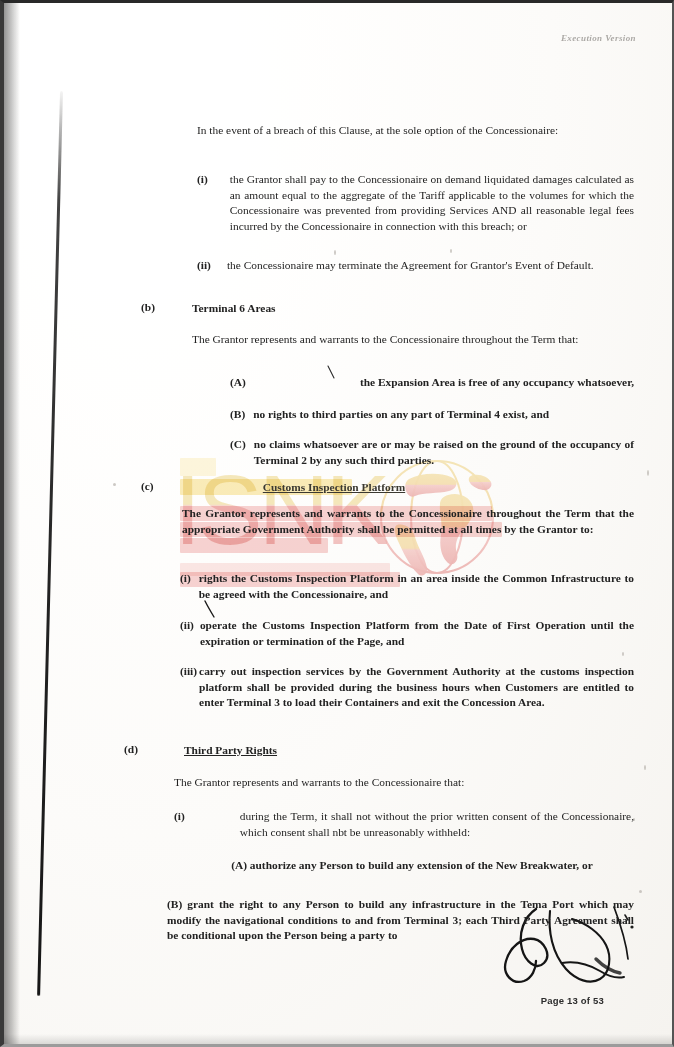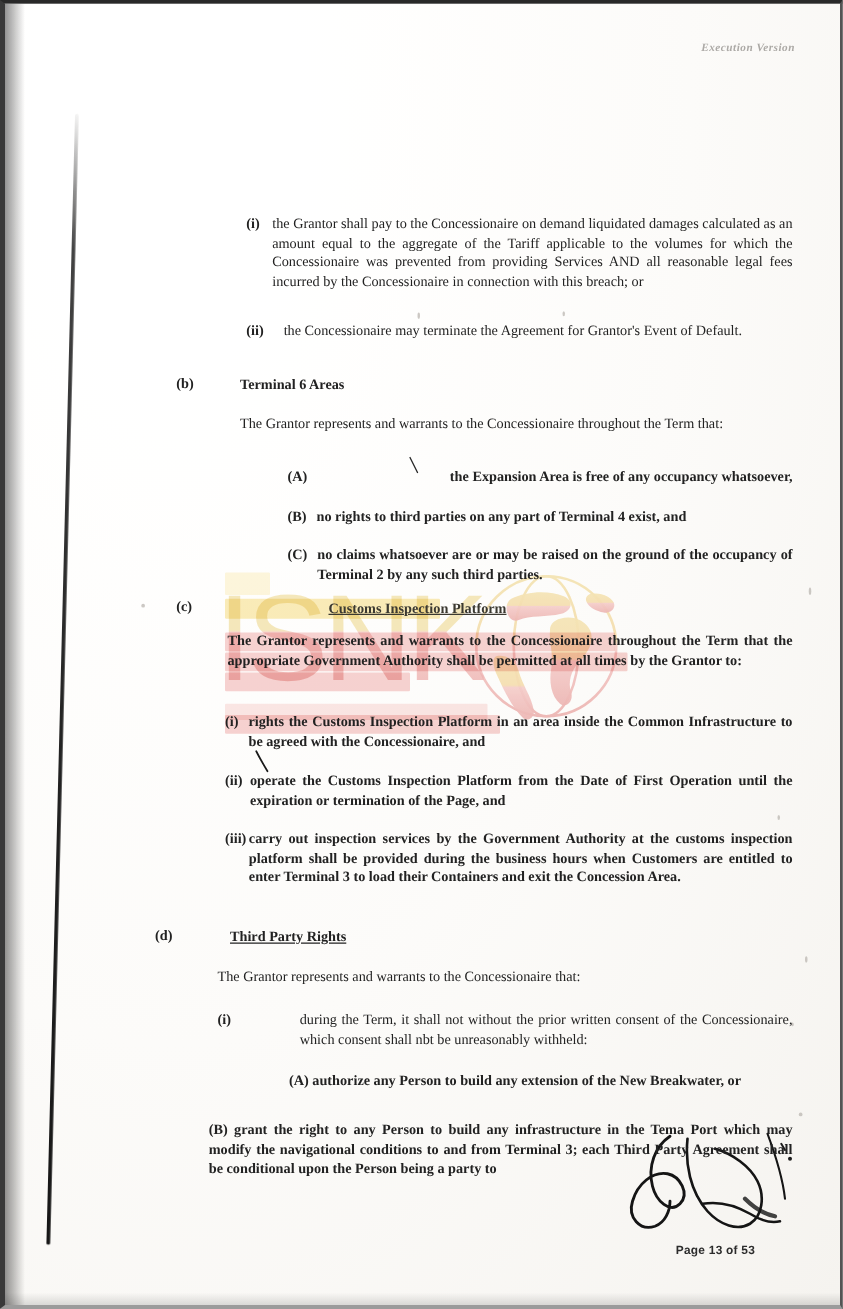--- a/index.html
+++ b/index.html
@@ -261,24 +261,25 @@
   <div class="hl hl-yellow" style="left:176px;top:476px;width:172px;height:16px;"></div>
   <div class="hl hl-yellow" style="left:176px;top:455px;width:36px;height:18px;opacity:.5;"></div>
   <div class="hl hl-red" style="left:176px;top:503px;width:312px;height:15px;"></div>
   <div class="hl hl-red" style="left:176px;top:519px;width:322px;height:15px;"></div>
   <div class="hl hl-red" style="left:176px;top:535px;width:148px;height:15px;"></div>
   <div class="hl hl-red" style="left:176px;top:560px;width:210px;height:13px;opacity:.55;"></div>
   <div class="hl hl-red" style="left:176px;top:569px;width:220px;height:15px;"></div>
 
   <div id="content">
 
+    <div class="blk" style="left:193px;top:120px;width:437px;">In the event of a breach of this Clause, at the sole option of the Concessionaire:</div>
 
     <div class="row" style="left:193px;top:169px;width:437px;">
       <span class="mark">(i)</span>
-      <span class="body" style="margin-left:10px;">the Grantor shall pay to the Concessionaire on demand liquidated damages calculated as an amount equal to the aggregate of the Tariff applicable to the volumes for which the Concessionaire was prevented from providing Services AND all reasonable legal fees incurred by the Concessionaire in connection with this breach; or</span>
+      <span class="body" style="margin-left:22px;">the Grantor shall pay to the Concessionaire on demand liquidated damages calculated as an amount equal to the aggregate of the Tariff applicable to the volumes for which the Concessionaire was prevented from providing Services AND all reasonable legal fees incurred by the Concessionaire in connection with this breach; or</span>
     </div>
 
     <div class="row" style="left:193px;top:255px;width:437px;">
       <span class="mark">(ii)</span>
       <span class="body" style="margin-left:16px;">the Concessionaire may terminate the Agreement for Grantor's Event of Default.</span>
     </div>
 
     <div class="label" style="left:137px;top:298px;">(b)</div>
     <div class="blk bold" style="left:188px;top:298px;width:300px;text-align:left;">Terminal 6 Areas</div>
     <div class="blk" style="left:188px;top:329px;width:442px;">The Grantor represents and warrants to the Concessionaire throughout the Term that:</div>

